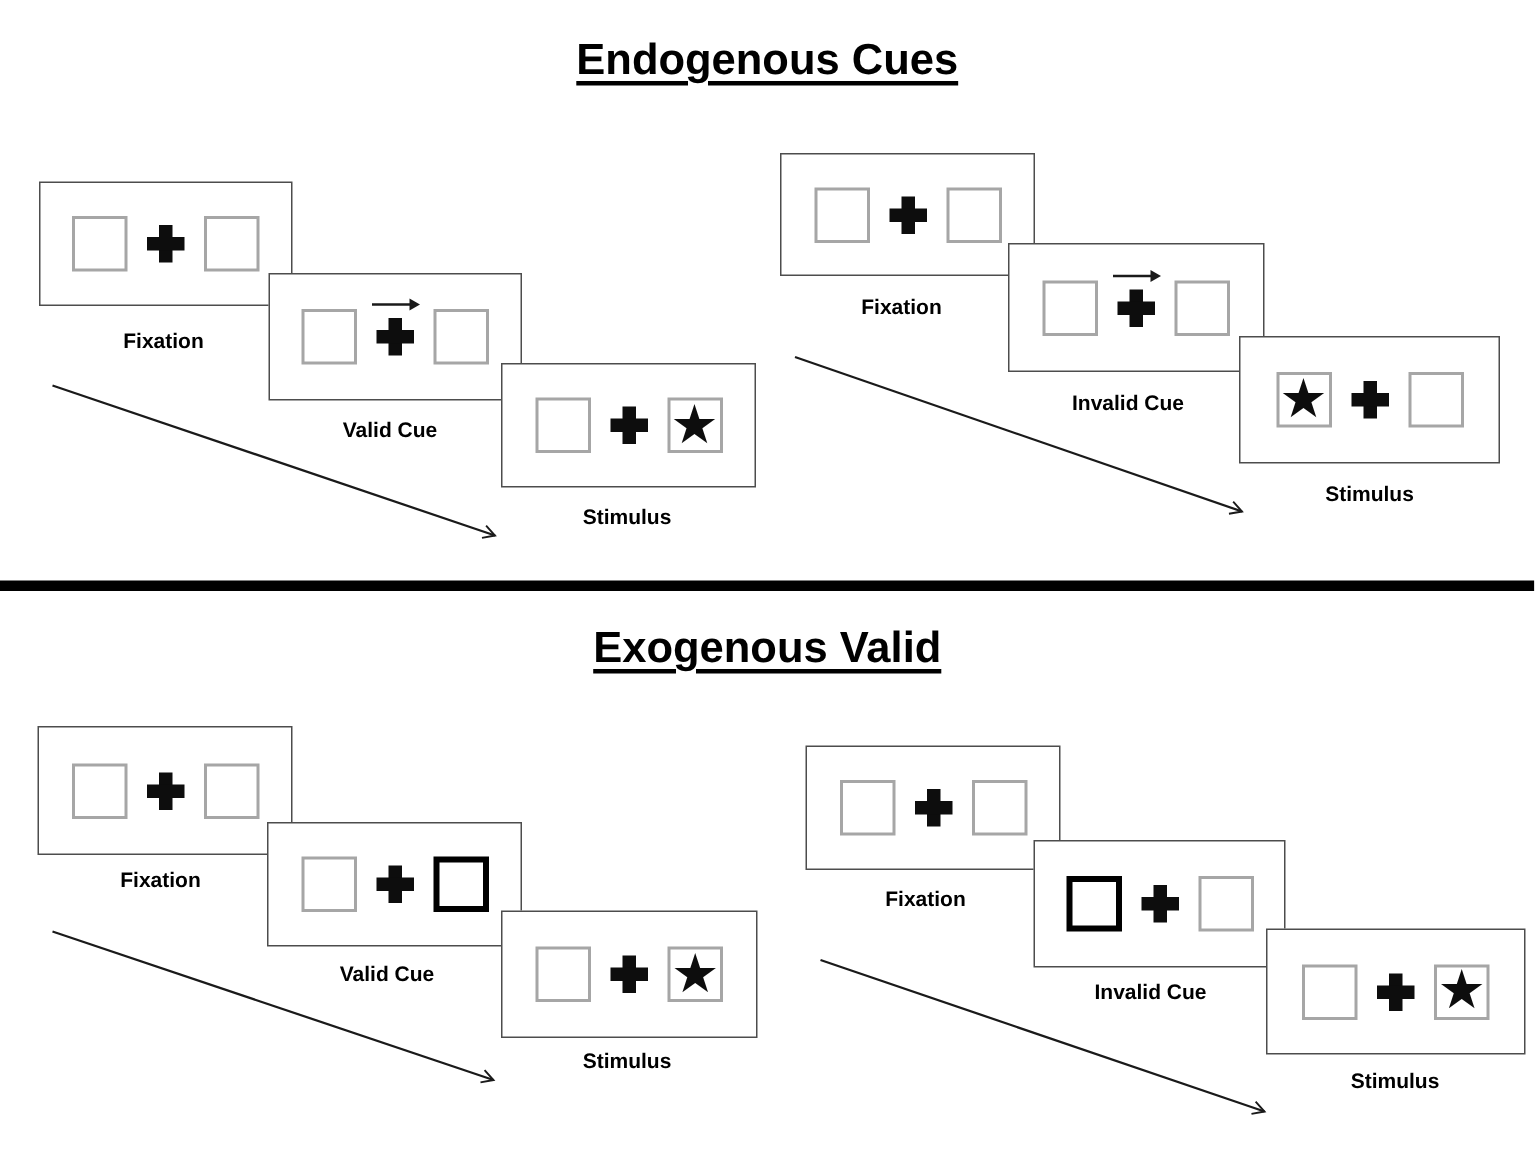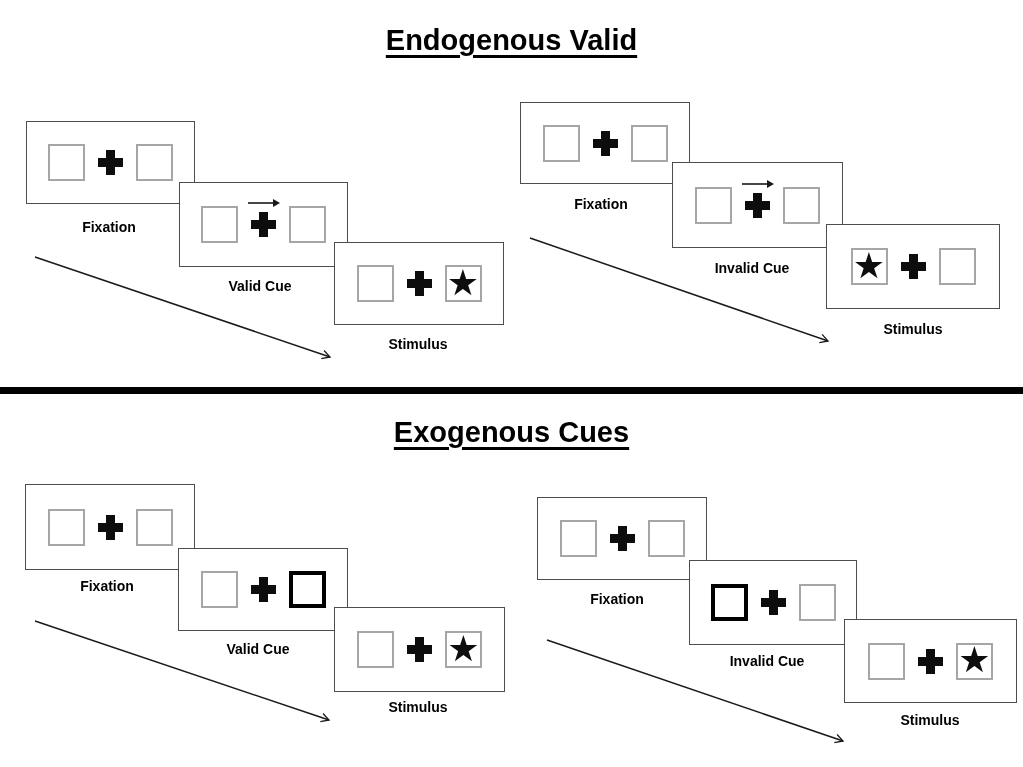--- a/index.html
+++ b/index.html
@@ -41,24 +41,24 @@
   }
   .tl-arrow { position:absolute; }
   .z1 { z-index:1; } .z2 { z-index:2; } .z3 { z-index:3; }
 </style>
 </head>
 <body>
 
 <div class="canvas">
 
   <div class="section-title" style="top:24px;">
-    <span>Endogenous Valid</span>
+    <span>Endogenous Cues</span>
   </div>
   <div class="section-title" style="top:416px;">
-    <span>Exogenous Cues</span>
+    <span>Exogenous Valid</span>
   </div>
 
   <div class="divider"></div>
 
   <div class="panel z1" style="left:26px;top:121px;width:169px;height:83px;">
     <div class="row">
       <div class="box"></div>
       <div class="mid">
           <div class="plus"></div>
         </div>

